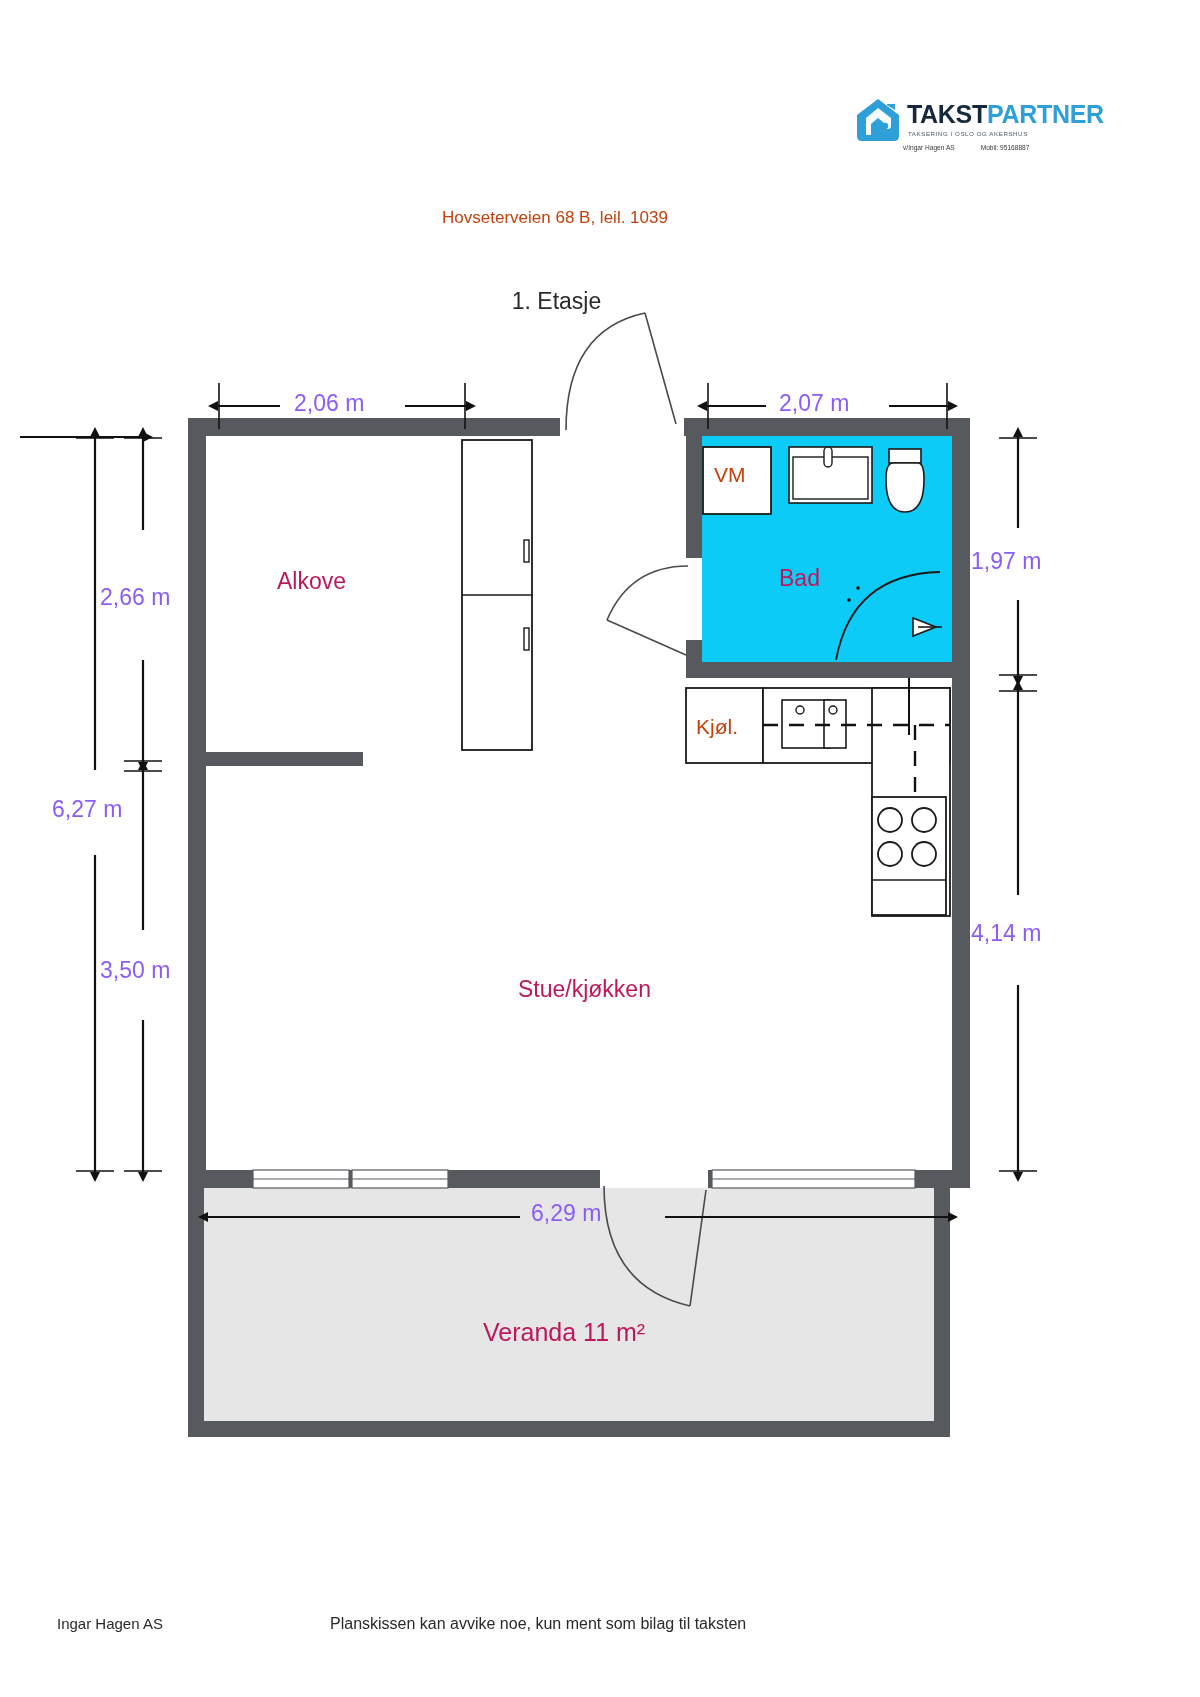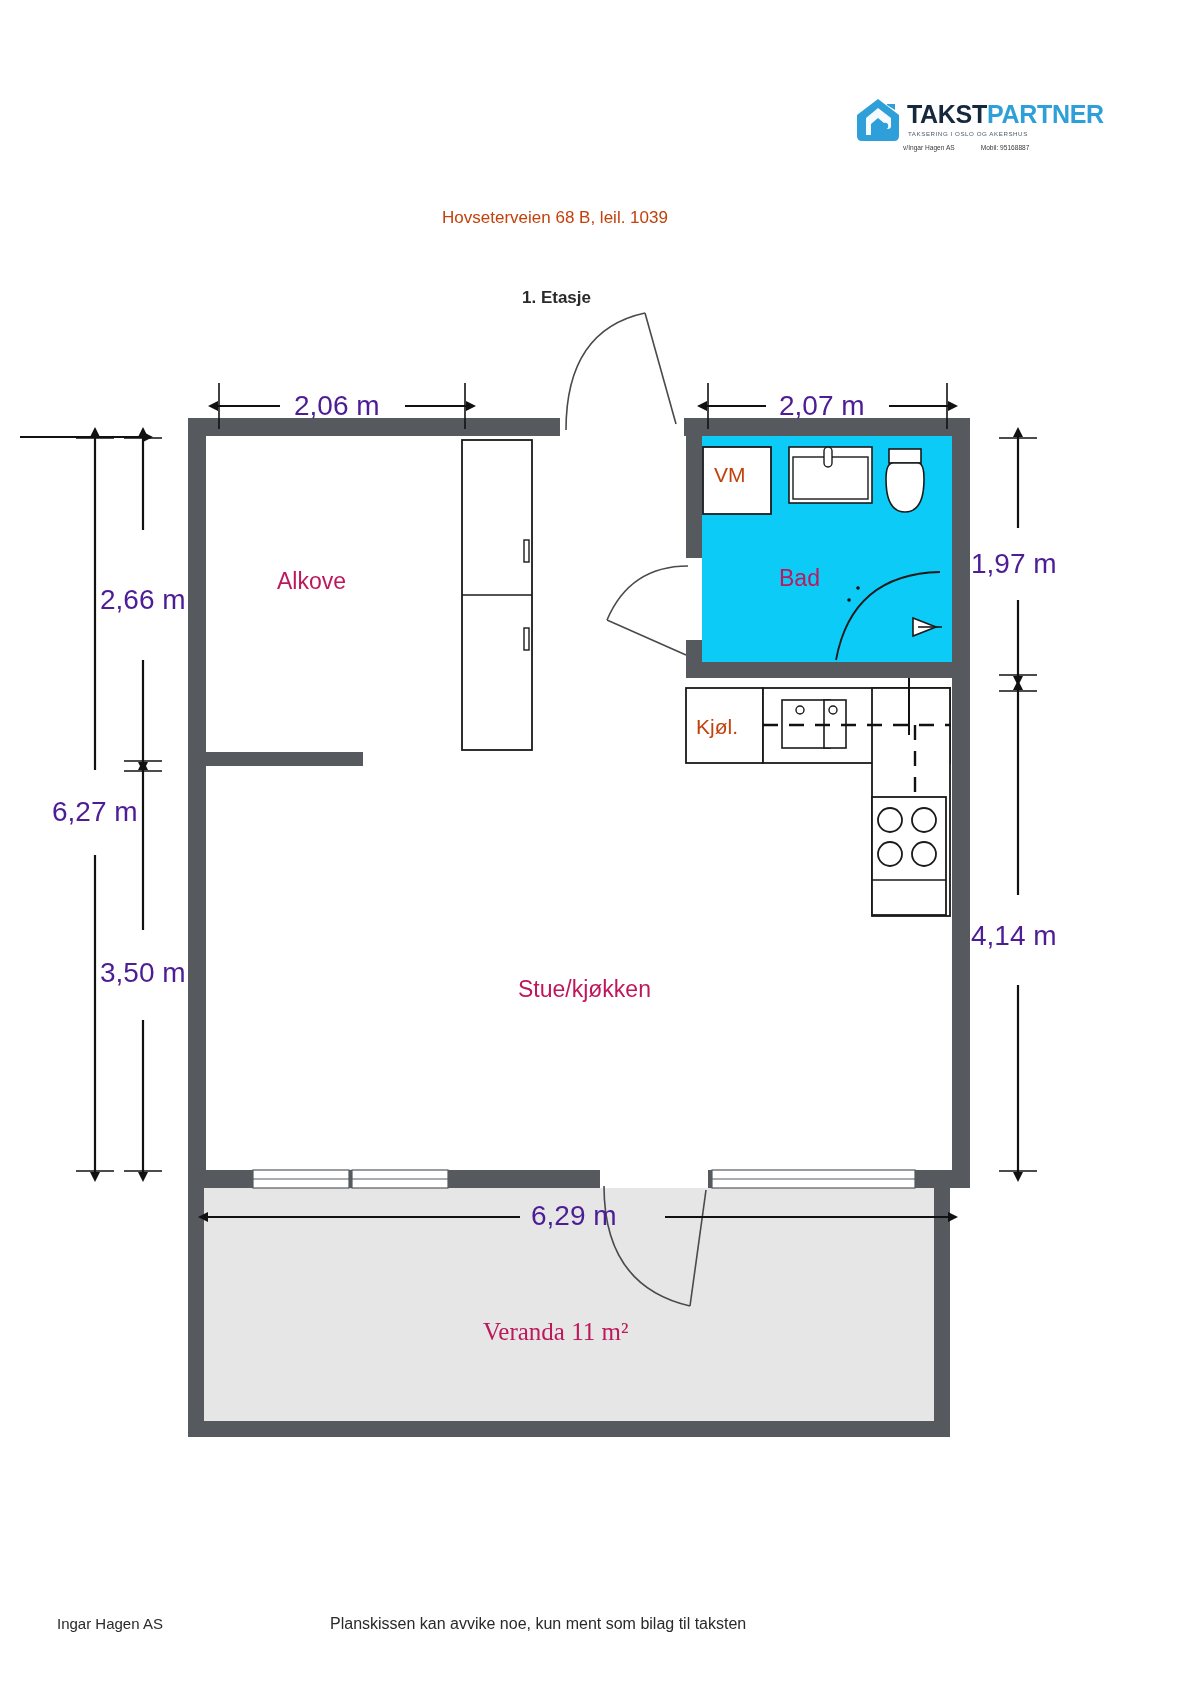--- a/index.html
+++ b/index.html
@@ -71,23 +71,22 @@
     width: 1110px;
     text-align: center;
     font-size: 17px;
     color: #c2410c;
   }
   #floor-label {
     position: absolute;
     left: 0; top: 288px;
     width: 1113px;
     text-align: center;
-    font-size: 17px;
+    font-size: 23px;
     color: #2a2a2a;
-    font-weight: bold;
   }
 
   
   #plan {
     position: absolute;
     left: 0;
     top: 0;
     width: 1200px;
     height: 1697px;
   }
@@ -111,22 +110,22 @@
 
   
   .room-label {
     position: absolute;
     font-size: 23px;
     color: #be185d;
     white-space: nowrap;
   }
   .dim-label {
     position: absolute;
-    font-size: 28px;
-    color: #4c1d95;
+    font-size: 23px;
+    color: #8b5cf6;
     white-space: nowrap;
   }
   .fixture-label {
     position: absolute;
     font-size: 21px;
     color: #c2410c;
     white-space: nowrap;
   }
 </style>
 </head>
@@ -316,21 +315,21 @@
     <line x1="999" y1="1171" x2="1037" y2="1171" stroke-width="1.6"></line>
 
     <line x1="208" y1="1217" x2="520" y2="1217" marker-start="url(#arrL)"></line>
     <line x1="665" y1="1217" x2="948" y2="1217" marker-end="url(#arrR)"></line>
   </g>
 </svg>
 
 <div class="room-label" style="left:277px; top:568px;">Alkove</div>
 <div class="room-label" style="left:779px; top:565px;">Bad</div>
 <div class="room-label" style="left:518px; top:976px;">Stue/kjøkken</div>
-<div class="room-label" style="left:483px; top:1318px; font-size:25px;font-family:Liberation Serif, serif;">Veranda 11 m²</div>
+<div class="room-label" style="left:483px; top:1318px; font-size:25px;">Veranda 11 m²</div>
 
 <div class="fixture-label" style="left:714px; top:463px;">VM</div>
 <div class="fixture-label" style="left:696px; top:715px;">Kjøl.</div>
 
 <div class="dim-label" style="left:294px; top:390px;">2,06 m</div>
 <div class="dim-label" style="left:779px; top:390px;">2,07 m</div>
 <div class="dim-label" style="left:100px; top:584px;">2,66 m</div>
 <div class="dim-label" style="left:52px; top:796px;">6,27 m</div>
 <div class="dim-label" style="left:100px; top:957px;">3,50 m</div>
 <div class="dim-label" style="left:971px; top:548px;">1,97 m</div>

